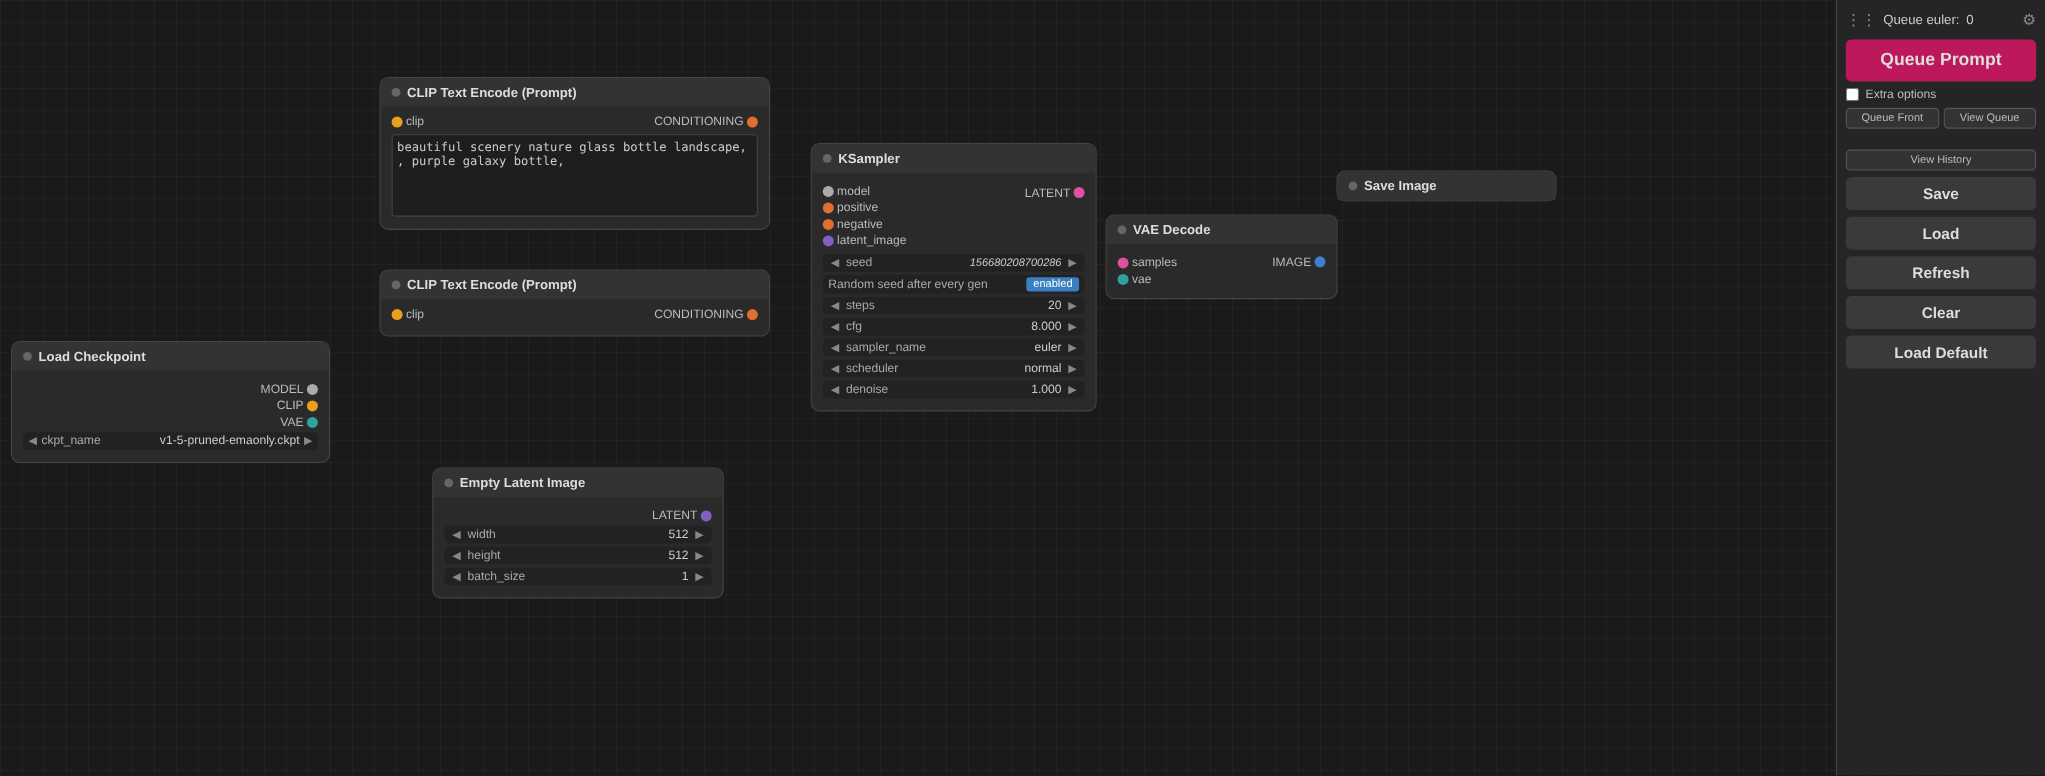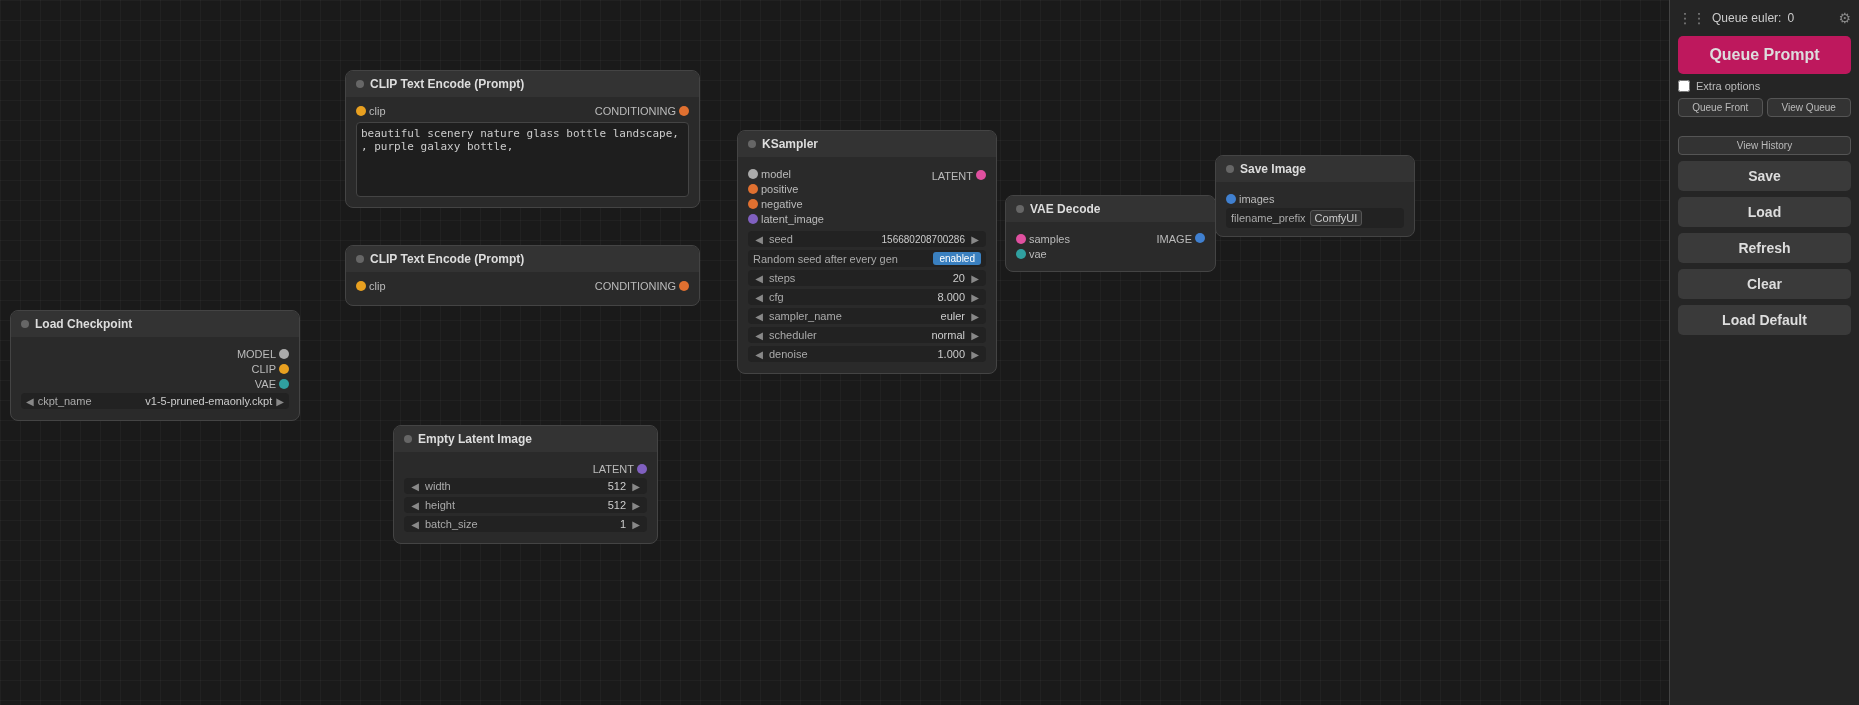--- a/index.html
+++ b/index.html
@@ -439,21 +439,21 @@
         </div>
       </div>
       <div class="port-row" style="align-items:flex-start; padding-top:2px;">
         <div class="port-label-right">LATENT</div>
         <div class="port-dot pink"></div>
       </div>
     </div>
     <div class="slider-row">
       <span class="slider-arrow">◀</span>
       <span class="slider-label">seed</span>
-      <span class="slider-value" style="min-width:90px;font-size:10px;">156680208700286</span>
+      <span class="slider-value" style="min-width:90px;font-size:10px;font-style:italic;">156680208700286</span>
       <span class="slider-arrow-right">▶</span>
     </div>
     <div class="toggle-row">
       <span class="toggle-label">Random seed after every gen</span>
       <button class="toggle-btn">enabled</button>
     </div>
     <div class="slider-row">
       <span class="slider-arrow">◀</span>
       <span class="slider-label">steps</span>
       <span class="slider-value">20</span>
@@ -509,30 +509,20 @@
       </div>
     </div>
   </div>
 </div>
 
 <div class="node" style="left:1215px; top:155px; width:200px;">
   <div class="node-header">
     <span class="node-dot"></span>
     <span>Save Image</span>
   </div>
-  <div class="node-body">
-    <div class="port-row">
-      <div class="port-dot blue"></div>
-      <div class="port-label">images</div>
-    </div>
-    <div class="save-img-field">
-      <span class="save-img-label">filename_prefix</span>
-      <span class="save-img-value">ComfyUI</span>
-    </div>
-  </div>
 </div>
 
 <div class="sidebar">
   <div class="sidebar-header">
     <div class="sidebar-queue-size">
       <span style="color:#888;font-size:14px;">⋮⋮</span>
       <span>Queue euler:</span>
       <span>0</span>
     </div>
     <span class="gear-icon">⚙</span>

